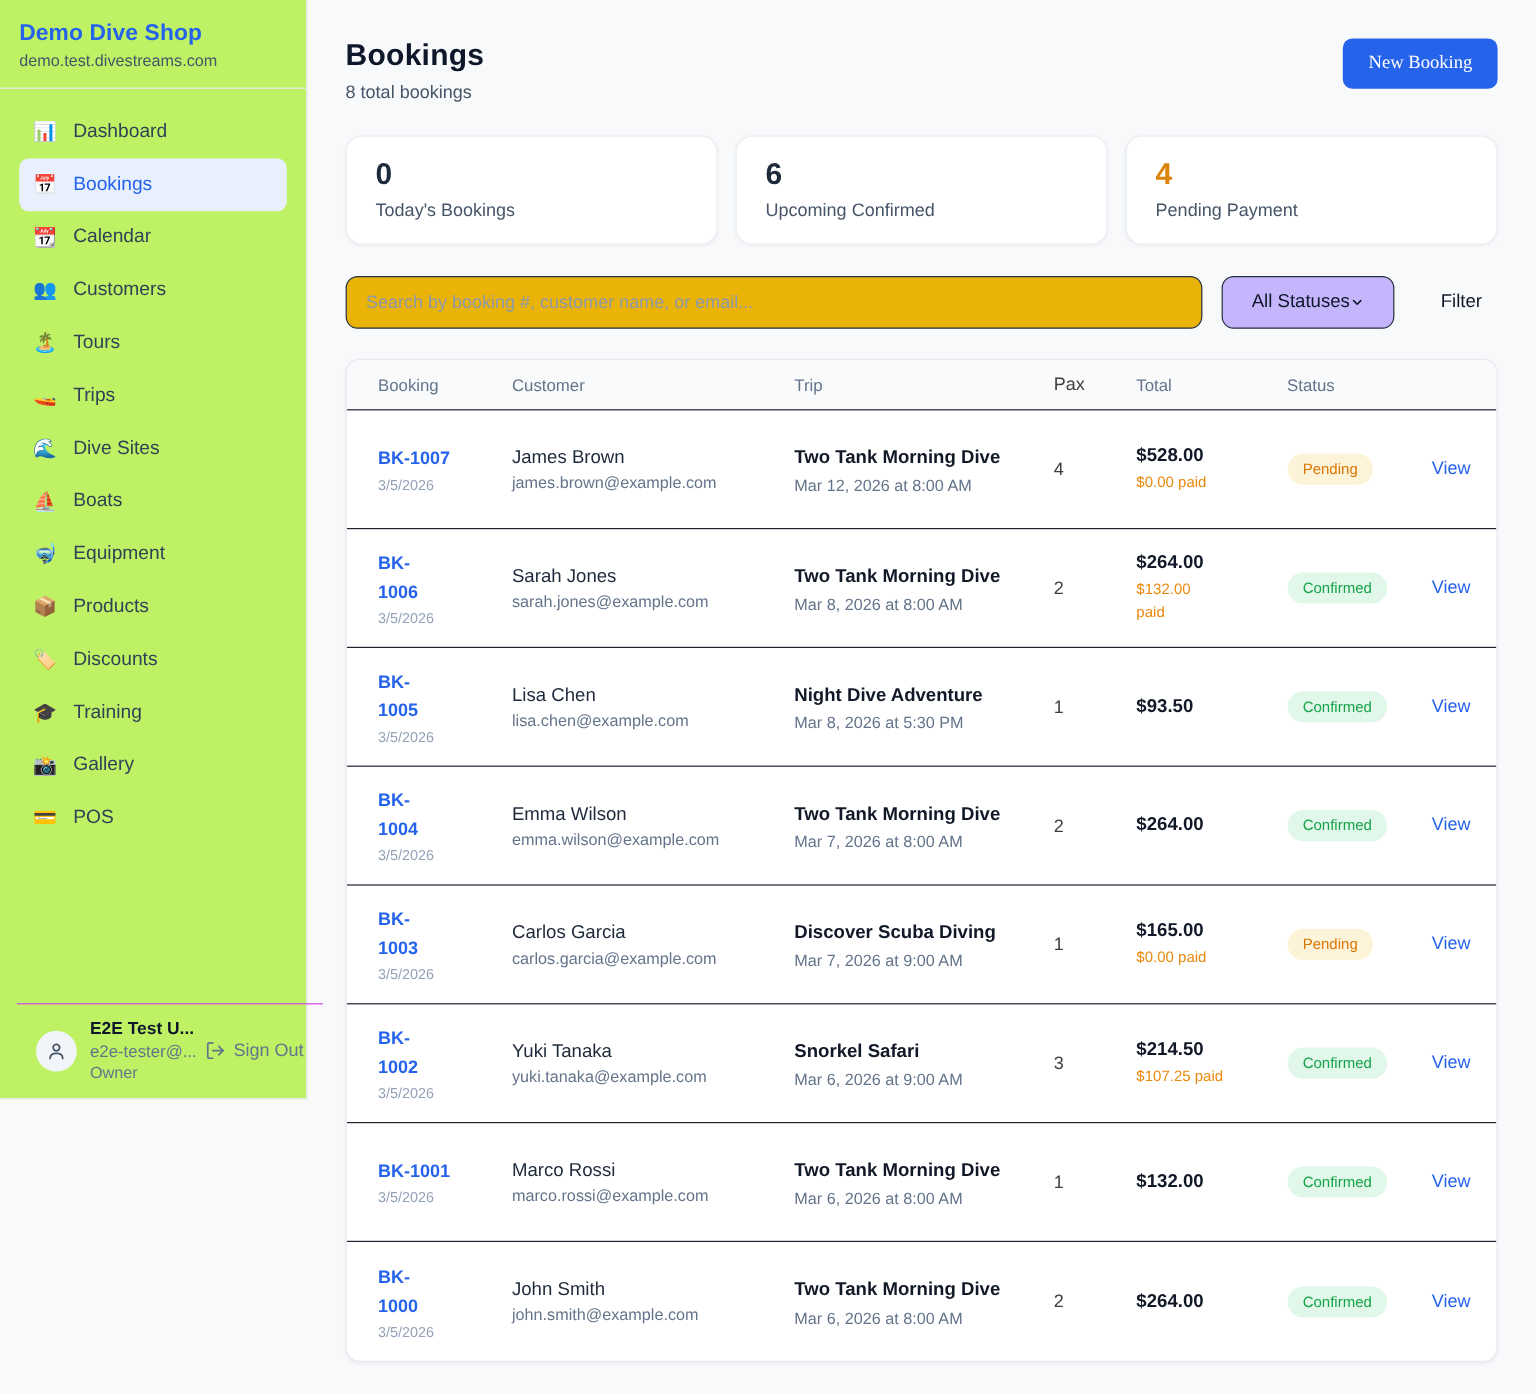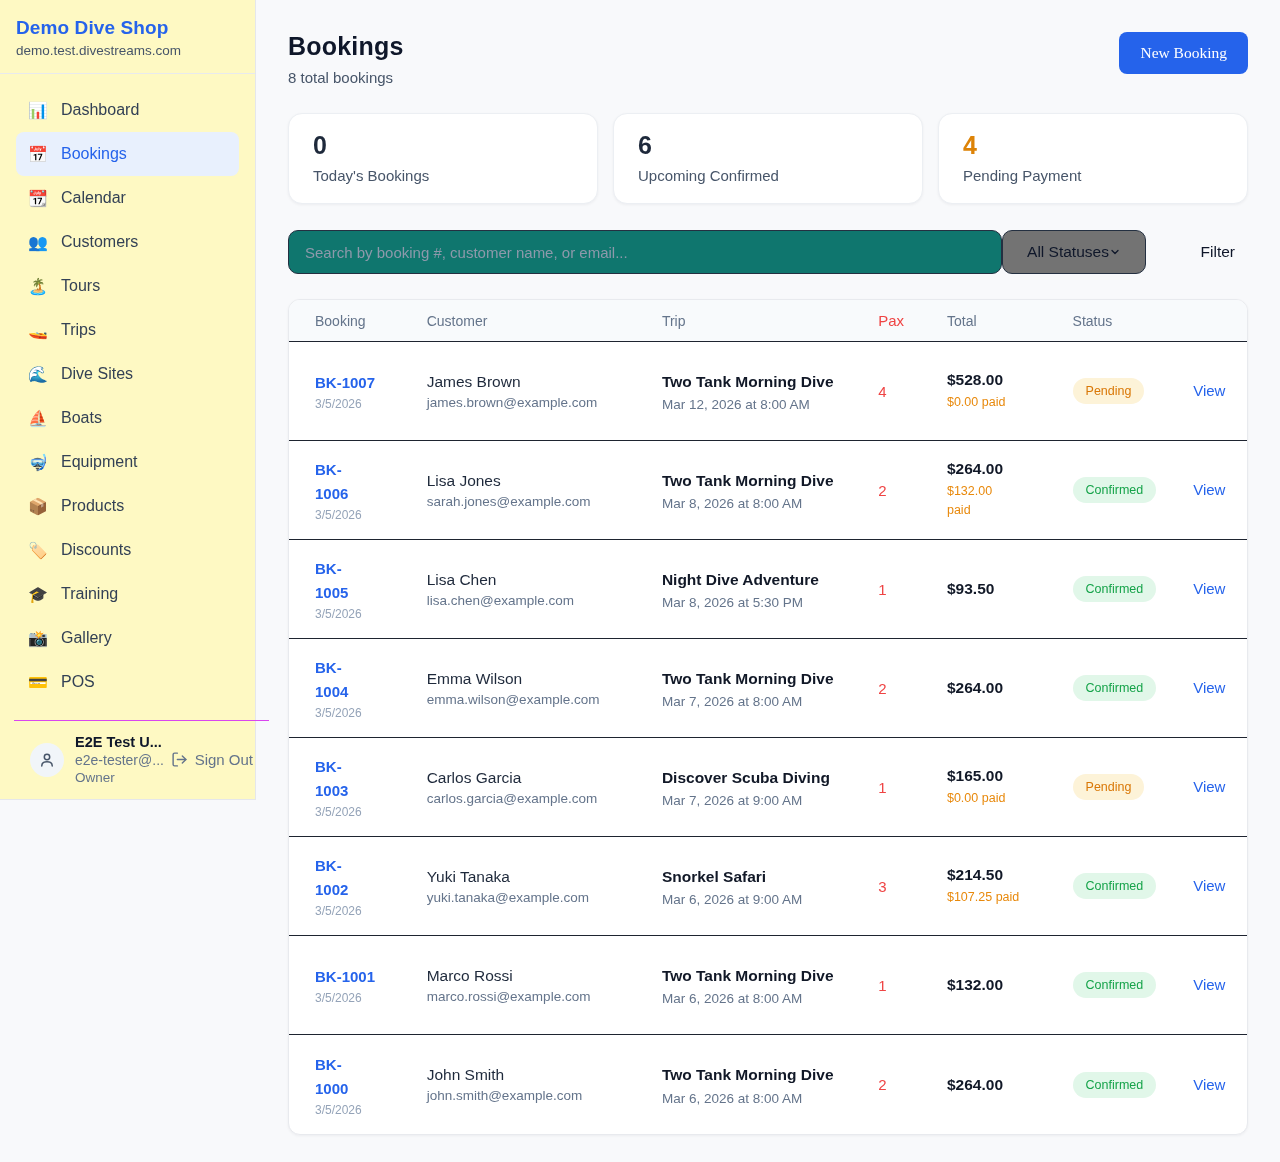--- a/index.html
+++ b/index.html
@@ -6,22 +6,22 @@
   html,body { width:1280px; height:1162px; }
   body {
     background:#f8f9fb;
     font-family:"Liberation Sans","DejaVu Sans",sans-serif;
     color:#0f172a;
     position:relative;
     overflow:hidden;
   }
   
   .sidebar {
-    position:absolute; left:0; top:0; width:256px; height:800px;
-    background:#fef9c3; border-right:1px solid #e5e7eb; border-bottom:1px solid #e5e7eb;
+    position:absolute; left:0; top:0; width:256px; height:916px;
+    background:#bef264; border-right:1px solid #e5e7eb; border-bottom:1px solid #e5e7eb;
   }
   .sb-header { padding:17px 16px 15px; border-bottom:1px solid #e8eaee; }
   .shop-name { font-size:19px; font-weight:700; color:#2563eb; letter-spacing:.1px; }
   .shop-domain { font-size:13.5px; color:#475569; margin-top:4px; }
   .nav { padding:14px 16px; }
   .nav-item {
     display:flex; align-items:center; gap:13px; height:44px; padding:0 12px;
     border-radius:8px; font-size:16px; color:#334155; cursor:pointer;
   }
   .nav-item.active { background:#e8f0fd; color:#2563eb; }
@@ -57,27 +57,27 @@
   .stat-card {
     background:#fff; border:1px solid #eceff3; border-radius:14px;
     padding:17px 24px 19px; box-shadow:0 1px 3px rgba(16,24,40,.05);
   }
   .stat-value { font-size:25px; font-weight:800; color:#1e293b; }
   .stat-value.accent { color:#dd8307; }
   .stat-label { font-size:15px; color:#475569; margin-top:7px; }
   .controls { display:flex; align-items:center; margin-top:26px; }
   .search-input {
     width:714px; height:44px; border:1.4px solid #243041; border-radius:10px;
-    padding:0 16px; font-size:15px; color:#0f172a; background:#0f766e; outline:none;
+    padding:0 16px; font-size:15px; color:#0f172a; background:#eab308; outline:none;
     font-family:inherit;
   }
   .search-input::placeholder { color:#8d99ab; }
   .select-box {
-    width:144px; height:44px; border:1.4px solid #243041;
-    border-radius:10px; background:#737373; display:flex; align-items:center;
+    margin-left:16px; width:144px; height:44px; border:1.4px solid #243041;
+    border-radius:10px; background:#c4b5fd; display:flex; align-items:center;
     justify-content:center; font-size:15.5px; color:#0f172a; cursor:pointer;
   }
   .filter-btn {
     margin-left:auto; margin-right:13px; font-size:15.5px; color:#0f172a;
     background:none; border:none; cursor:pointer; font-family:inherit;
   }
   
   .table-card {
     margin-top:25px; background:#fff; border:1px solid #e8eaee; border-radius:12px;
     overflow:hidden; box-shadow:0 1px 3px rgba(16,24,40,.05);
@@ -99,21 +99,21 @@
   .c-total { width:126px; }
   .c-status { width:121px; }
   .c-view { width:54px; }
   .bk-link { font-size:15px; font-weight:600; color:#2563eb; line-height:1.6; cursor:pointer; text-decoration:none; }
   .bk-link.two-line { display:inline-block; width:44px; }
   .bk-date { font-size:12px; color:#94a3b8; margin-top:2px; }
   .cust-name { font-size:15.5px; color:#1e293b; }
   .cust-email { font-size:13.5px; color:#64748b; margin-top:4px; }
   .trip-name { font-size:15.5px; font-weight:600; color:#111827; max-width:178px; line-height:1.5; }
   .trip-date { font-size:13.5px; color:#64748b; margin-top:4px; }
-  .c-pax { font-size:15px; color:#ef4444; }
+  .c-pax { font-size:15px; color:#404040; }
   .total-amt { font-size:15.5px; font-weight:700; color:#111827; }
   .paid-amt { font-size:12.5px; color:#e8890c; margin-top:4px; line-height:1.5; }
   .paid-amt.two-line { max-width:62px; }
   .badge {
     display:inline-block; font-size:12.5px; font-weight:500;
     padding:6px 13px; border-radius:999px;
   }
   .badge.pending { background:#fdf3d8; color:#d97706; }
   .badge.confirmed { background:#e1f7e9; color:#16a34a; }
   .view-link { font-size:15px; font-weight:500; color:#2563eb; cursor:pointer; text-decoration:none; }
@@ -295,21 +295,21 @@
         <a class="view-link">View</a>
       </div>
     </div>
 
     <div class="trow">
       <div class="c-booking">
         <a class="bk-link two-line">BK-1006</a>
         <div class="bk-date">3/5/2026</div>
       </div>
       <div class="c-customer">
-        <div class="cust-name">Lisa Jones</div>
+        <div class="cust-name">Sarah Jones</div>
         <div class="cust-email">sarah.jones@example.com</div>
       </div>
       <div class="c-trip">
         <div class="trip-name">Two Tank Morning Dive</div>
         <div class="trip-date">Mar 8, 2026 at 8:00 AM</div>
       </div>
       <div class="c-pax">2</div>
       <div class="c-total">
         <div class="total-amt">$264.00</div>
         <div class="paid-amt two-line">$132.00 paid</div>

